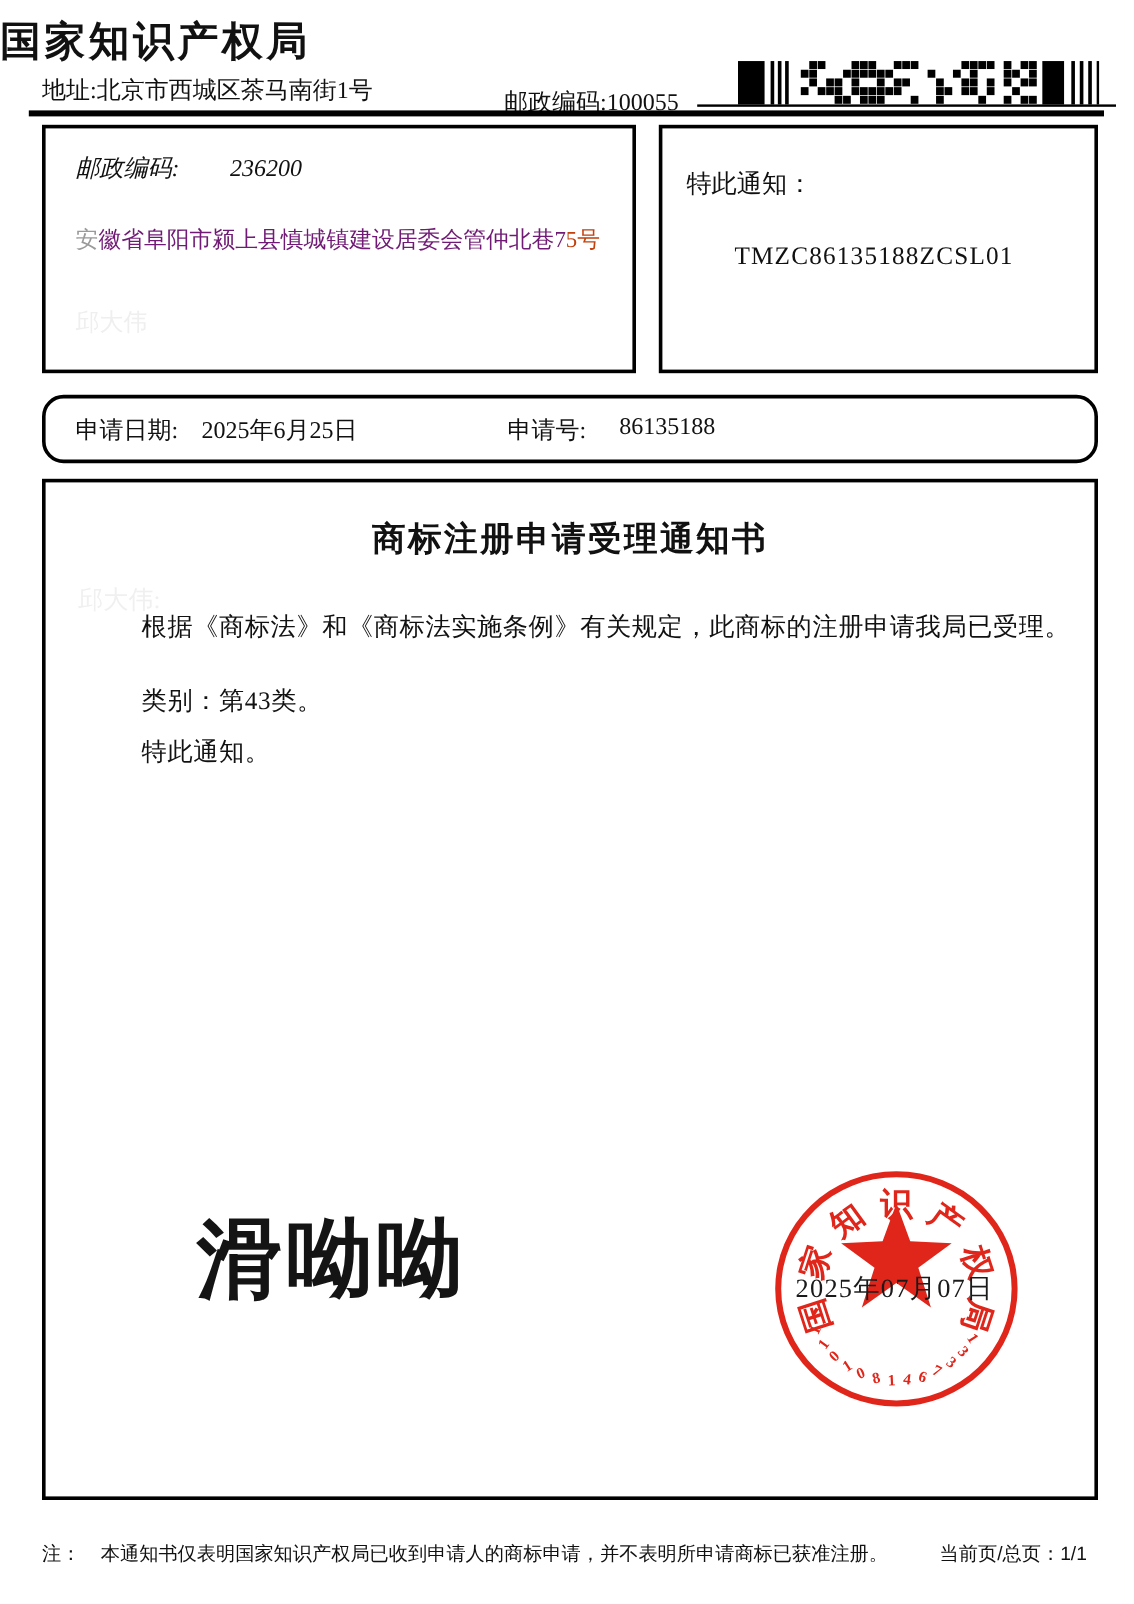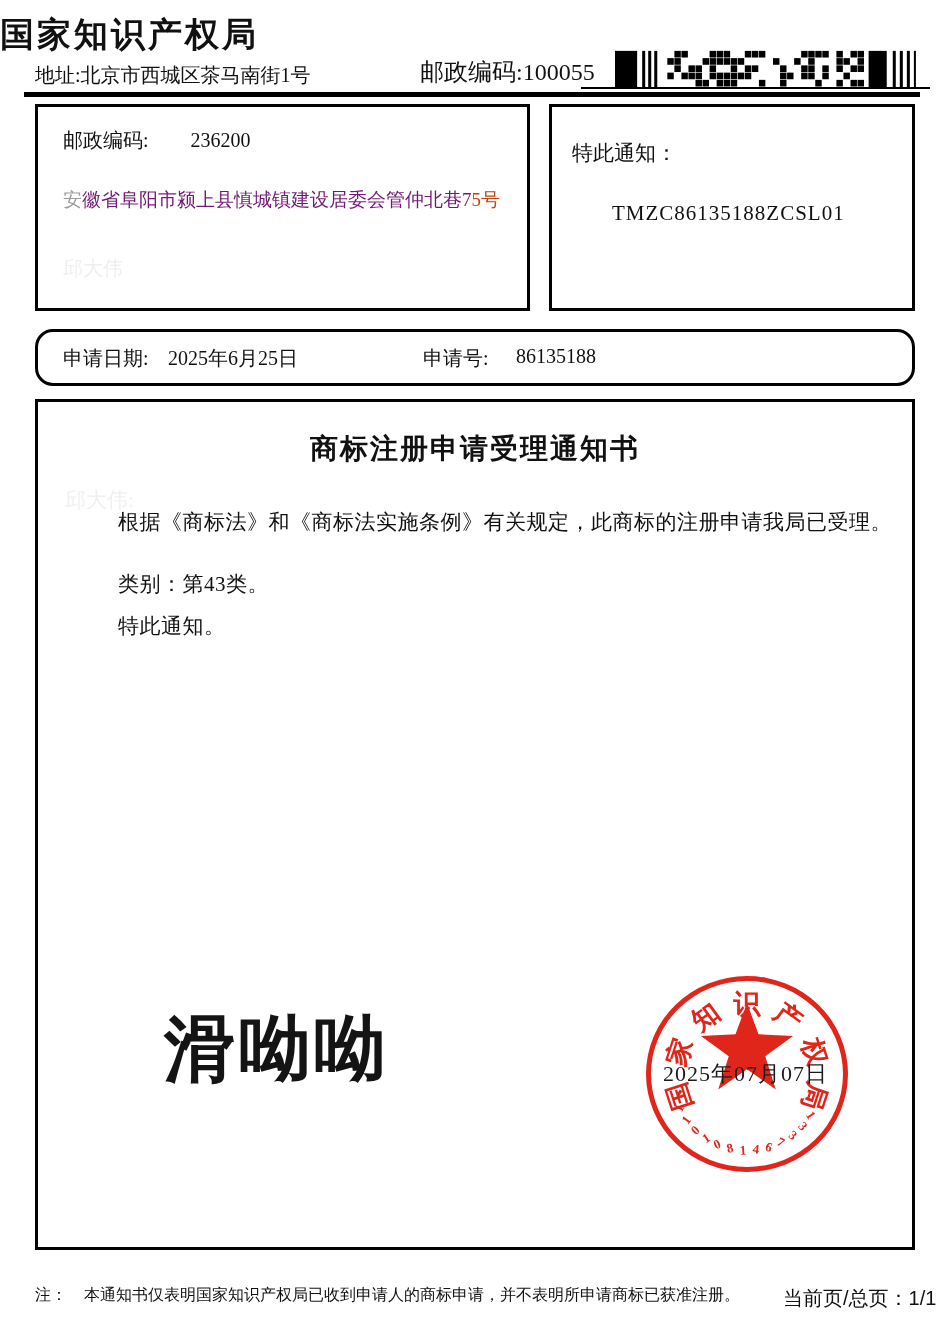--- a/index.html
+++ b/index.html
@@ -1,30 +1,30 @@
 <!DOCTYPE html>
 <html><head>
 <meta charset="utf-8">
 <style>
   html,body{margin:0;padding:0;background:#fff;}
   .page{position:relative;width:945px;height:1337px;background:#fff;overflow:hidden;
         font-family:"Liberation Serif","DejaVu Serif",serif;color:#111;}
   .abs{position:absolute;}
   .agency-title{top:12px;left:0;width:100%;text-align:left;font-size:34px;font-weight:bold;letter-spacing:3px;}
   .addr-line{top:62px;left:35px;font-size:20px;}
-  .postcode-line{top:56px;left:420px;font-size:24px;}
+  .postcode-line{top:72px;left:420px;font-size:20px;}
   .barcode{top:50px;left:615px;width:315px;height:40px;}
   .thin-rule{top:87px;left:581px;width:349px;height:2px;background:#000;}
   .thick-rule{top:92px;left:24px;width:896px;height:5px;background:#000;}
   .box{border:3px solid #000;background:#fff;}
   .recipient-box{top:104px;left:35px;width:489px;height:201px;}
   .dispatch-box{top:104px;left:549px;width:360px;height:201px;}
   .application-box{top:329px;left:35px;width:874px;height:51px;border-radius:18px;}
   .main-box{top:399px;left:35px;width:874px;height:845px;}
-  .rb-post{left:25px;top:20px;font-size:20px;}
+  .rb-post{left:25px;top:20px;font-size:20px;font-style:italic;}
   .rb-post .val{margin-left:42px;}
   .rb-addr{left:25px;top:80px;font-size:19px;white-space:nowrap;}
   .faint-start{color:#9a9a9a;}
   .faint-mid{color:#701a75;}
   .addr-end{color:#c2410c;}
   .rb-name{left:25px;top:148px;font-size:20px;color:#efefef;}
   .db-label{left:20px;top:32px;font-size:21px;}
   .db-value{left:60px;top:94px;font-size:21px;letter-spacing:1px;}
   .ab-item{top:13px;font-size:20px;}
   .notice-title{top:28px;left:0;width:100%;text-align:center;font-size:28px;font-weight:bold;letter-spacing:2px;}
@@ -42,21 +42,21 @@
   .seal-star{position:absolute;left:48px;top:22px;width:96px;height:92px;background:#e0261a;
              clip-path:polygon(50% 0%,62% 34%,98% 36%,69% 58%,80% 94%,50% 72%,20% 94%,31% 58%,2% 36%,38% 34%);}
   .seal-caption{position:absolute;left:0;top:126px;width:100%;text-align:center;color:#e0261a;
                 font-weight:bold;font-size:21px;letter-spacing:1px;
                 font-family:"Liberation Sans","DejaVu Sans",sans-serif;}
   .seal-date{left:625px;top:657px;width:230px;font-size:22px;color:#1a1a1a;z-index:3;letter-spacing:1px;}
   .agent-line{top:1250px;left:35px;font-size:17px;font-weight:bold;
               font-family:"Liberation Sans","DejaVu Sans",sans-serif;}
   .note-label{top:1285px;left:35px;font-size:16px;font-family:"Liberation Sans","DejaVu Sans",sans-serif;}
   .note-text{top:1285px;left:84px;font-size:16px;font-family:"Liberation Sans","DejaVu Sans",sans-serif;}
-  .page-indicator{top:1285px;left:783px;font-size:20px;font-family:"Liberation Sans","DejaVu Sans",sans-serif;}
+  .page-indicator{top:1285px;left:783px;font-size:16px;font-family:"Liberation Sans","DejaVu Sans",sans-serif;}
 </style>
 </head>
 <body>
 
 <div class="page">
 
   <div class="abs agency-title">国家知识产权局</div>
   <div class="abs addr-line">地址:北京市西城区茶马南街1号</div>
   <div class="abs postcode-line">邮政编码:100055</div>
 

